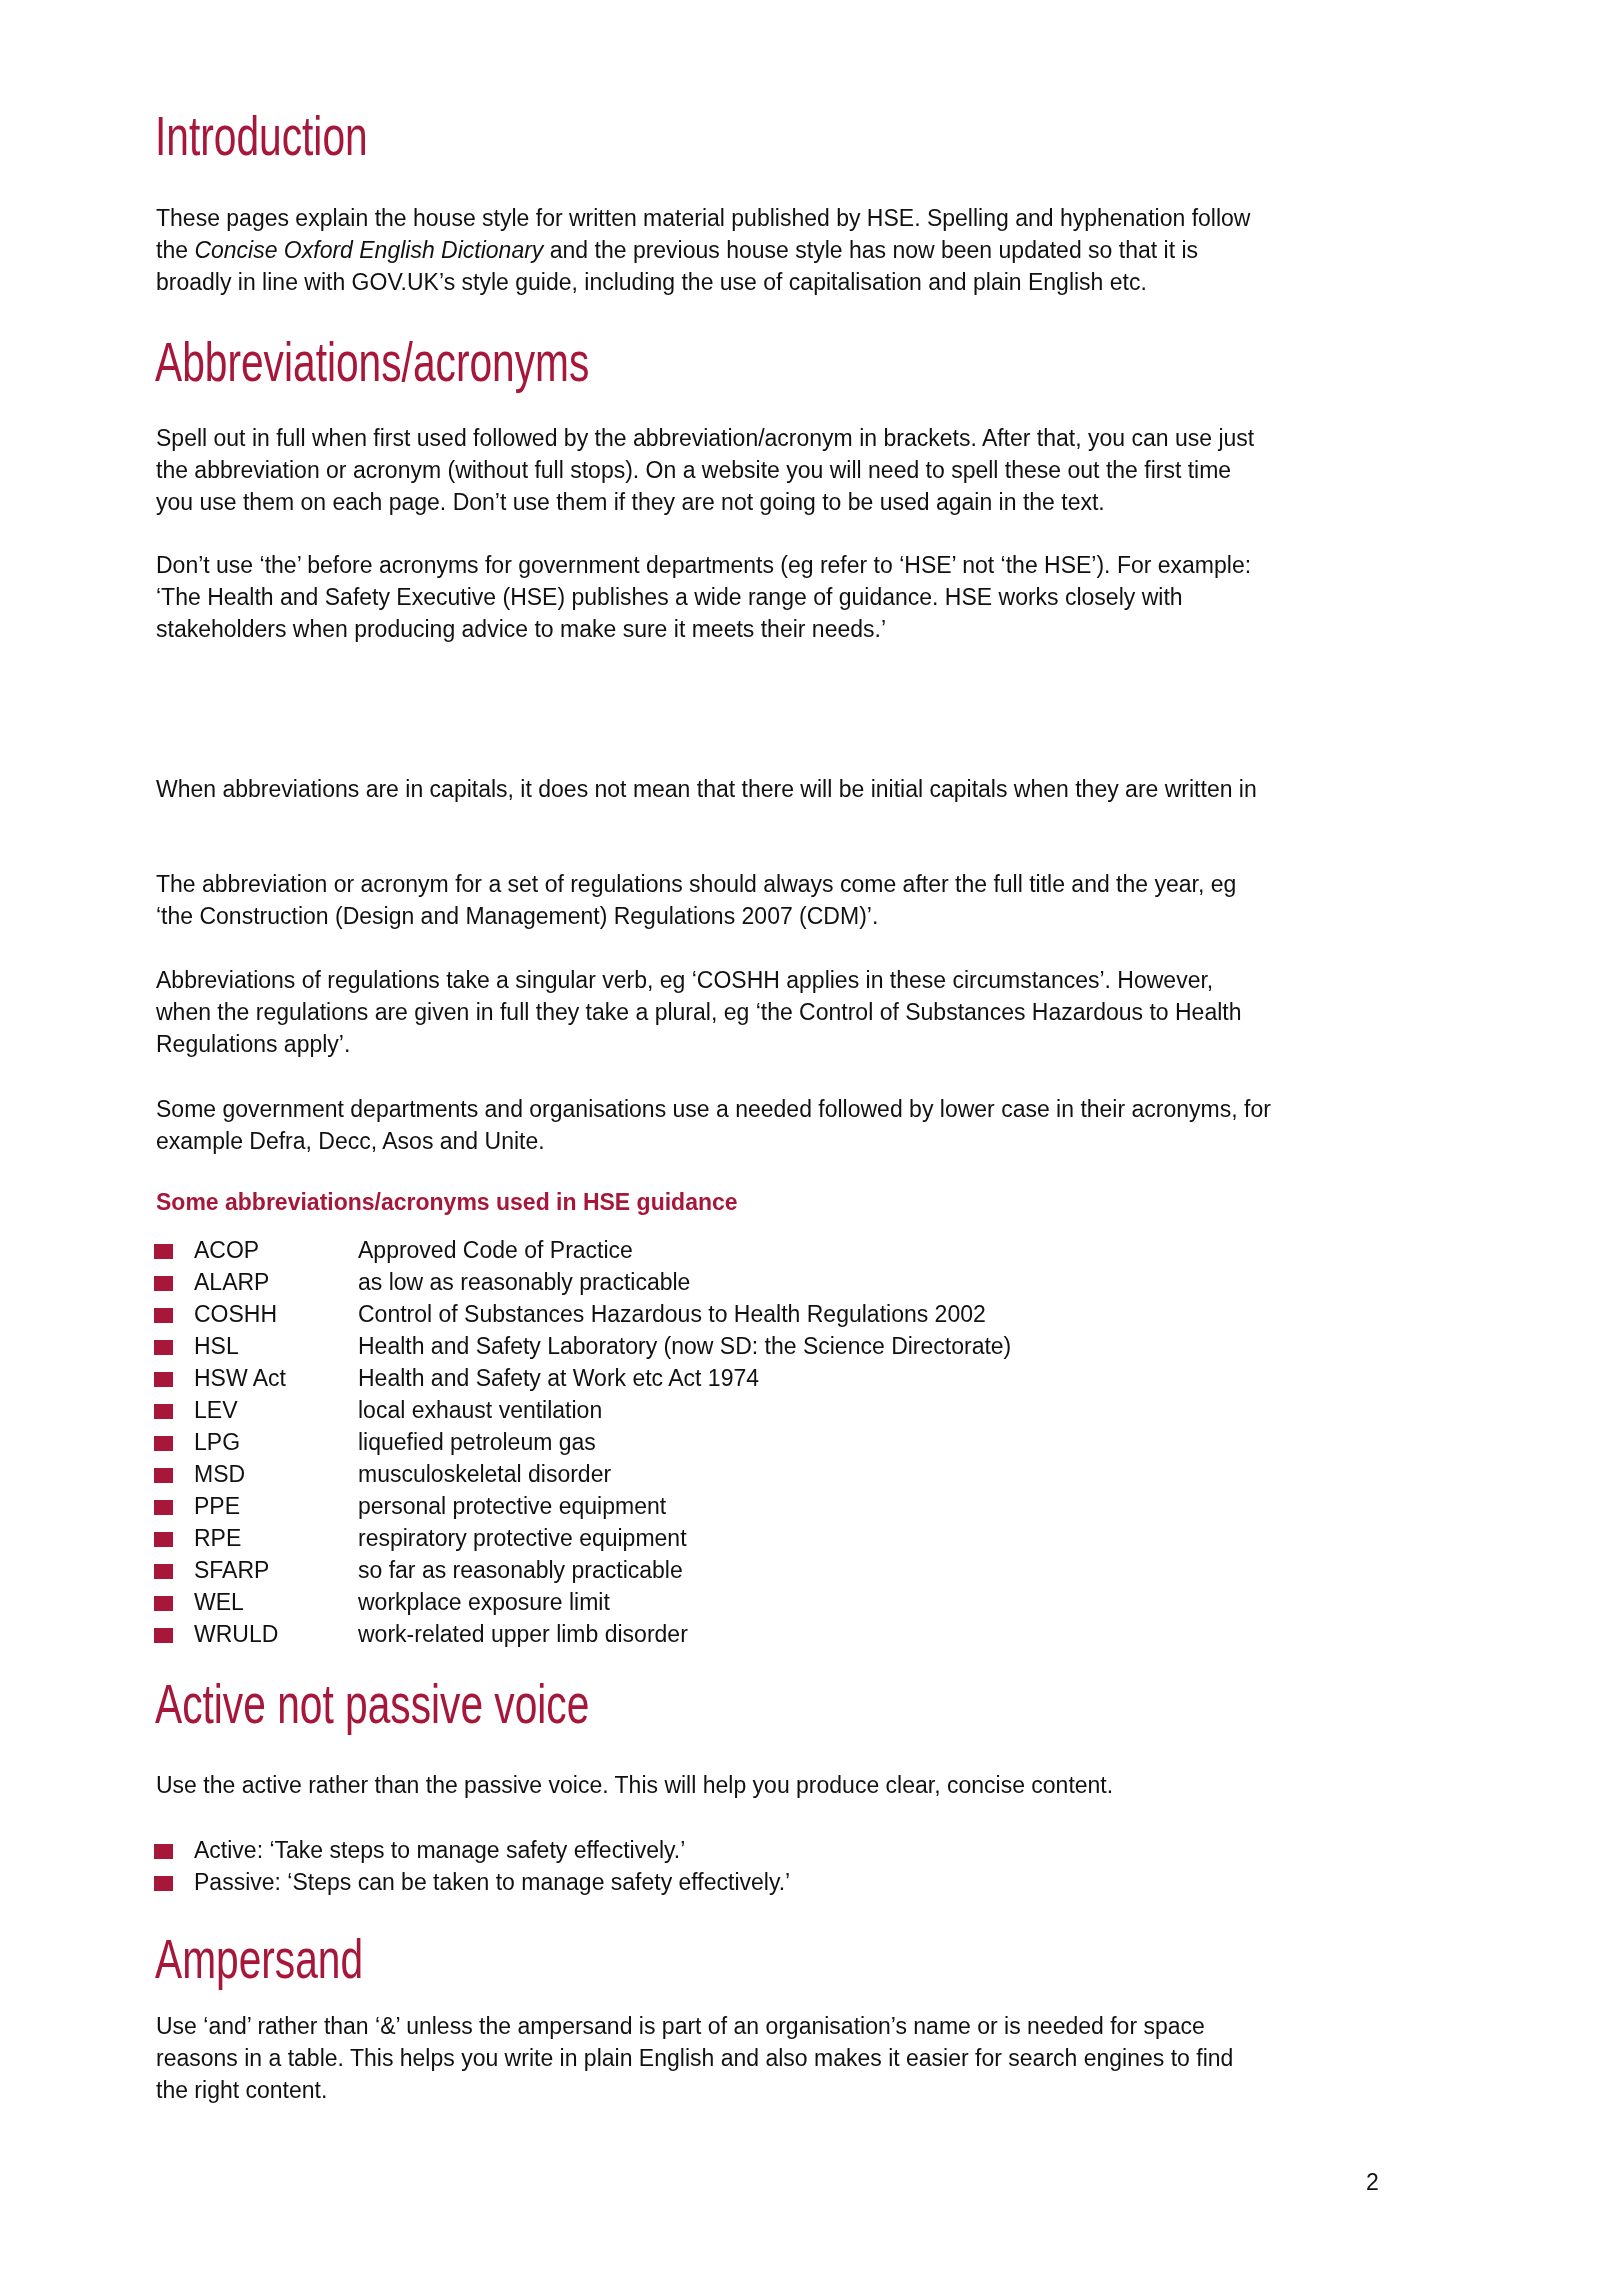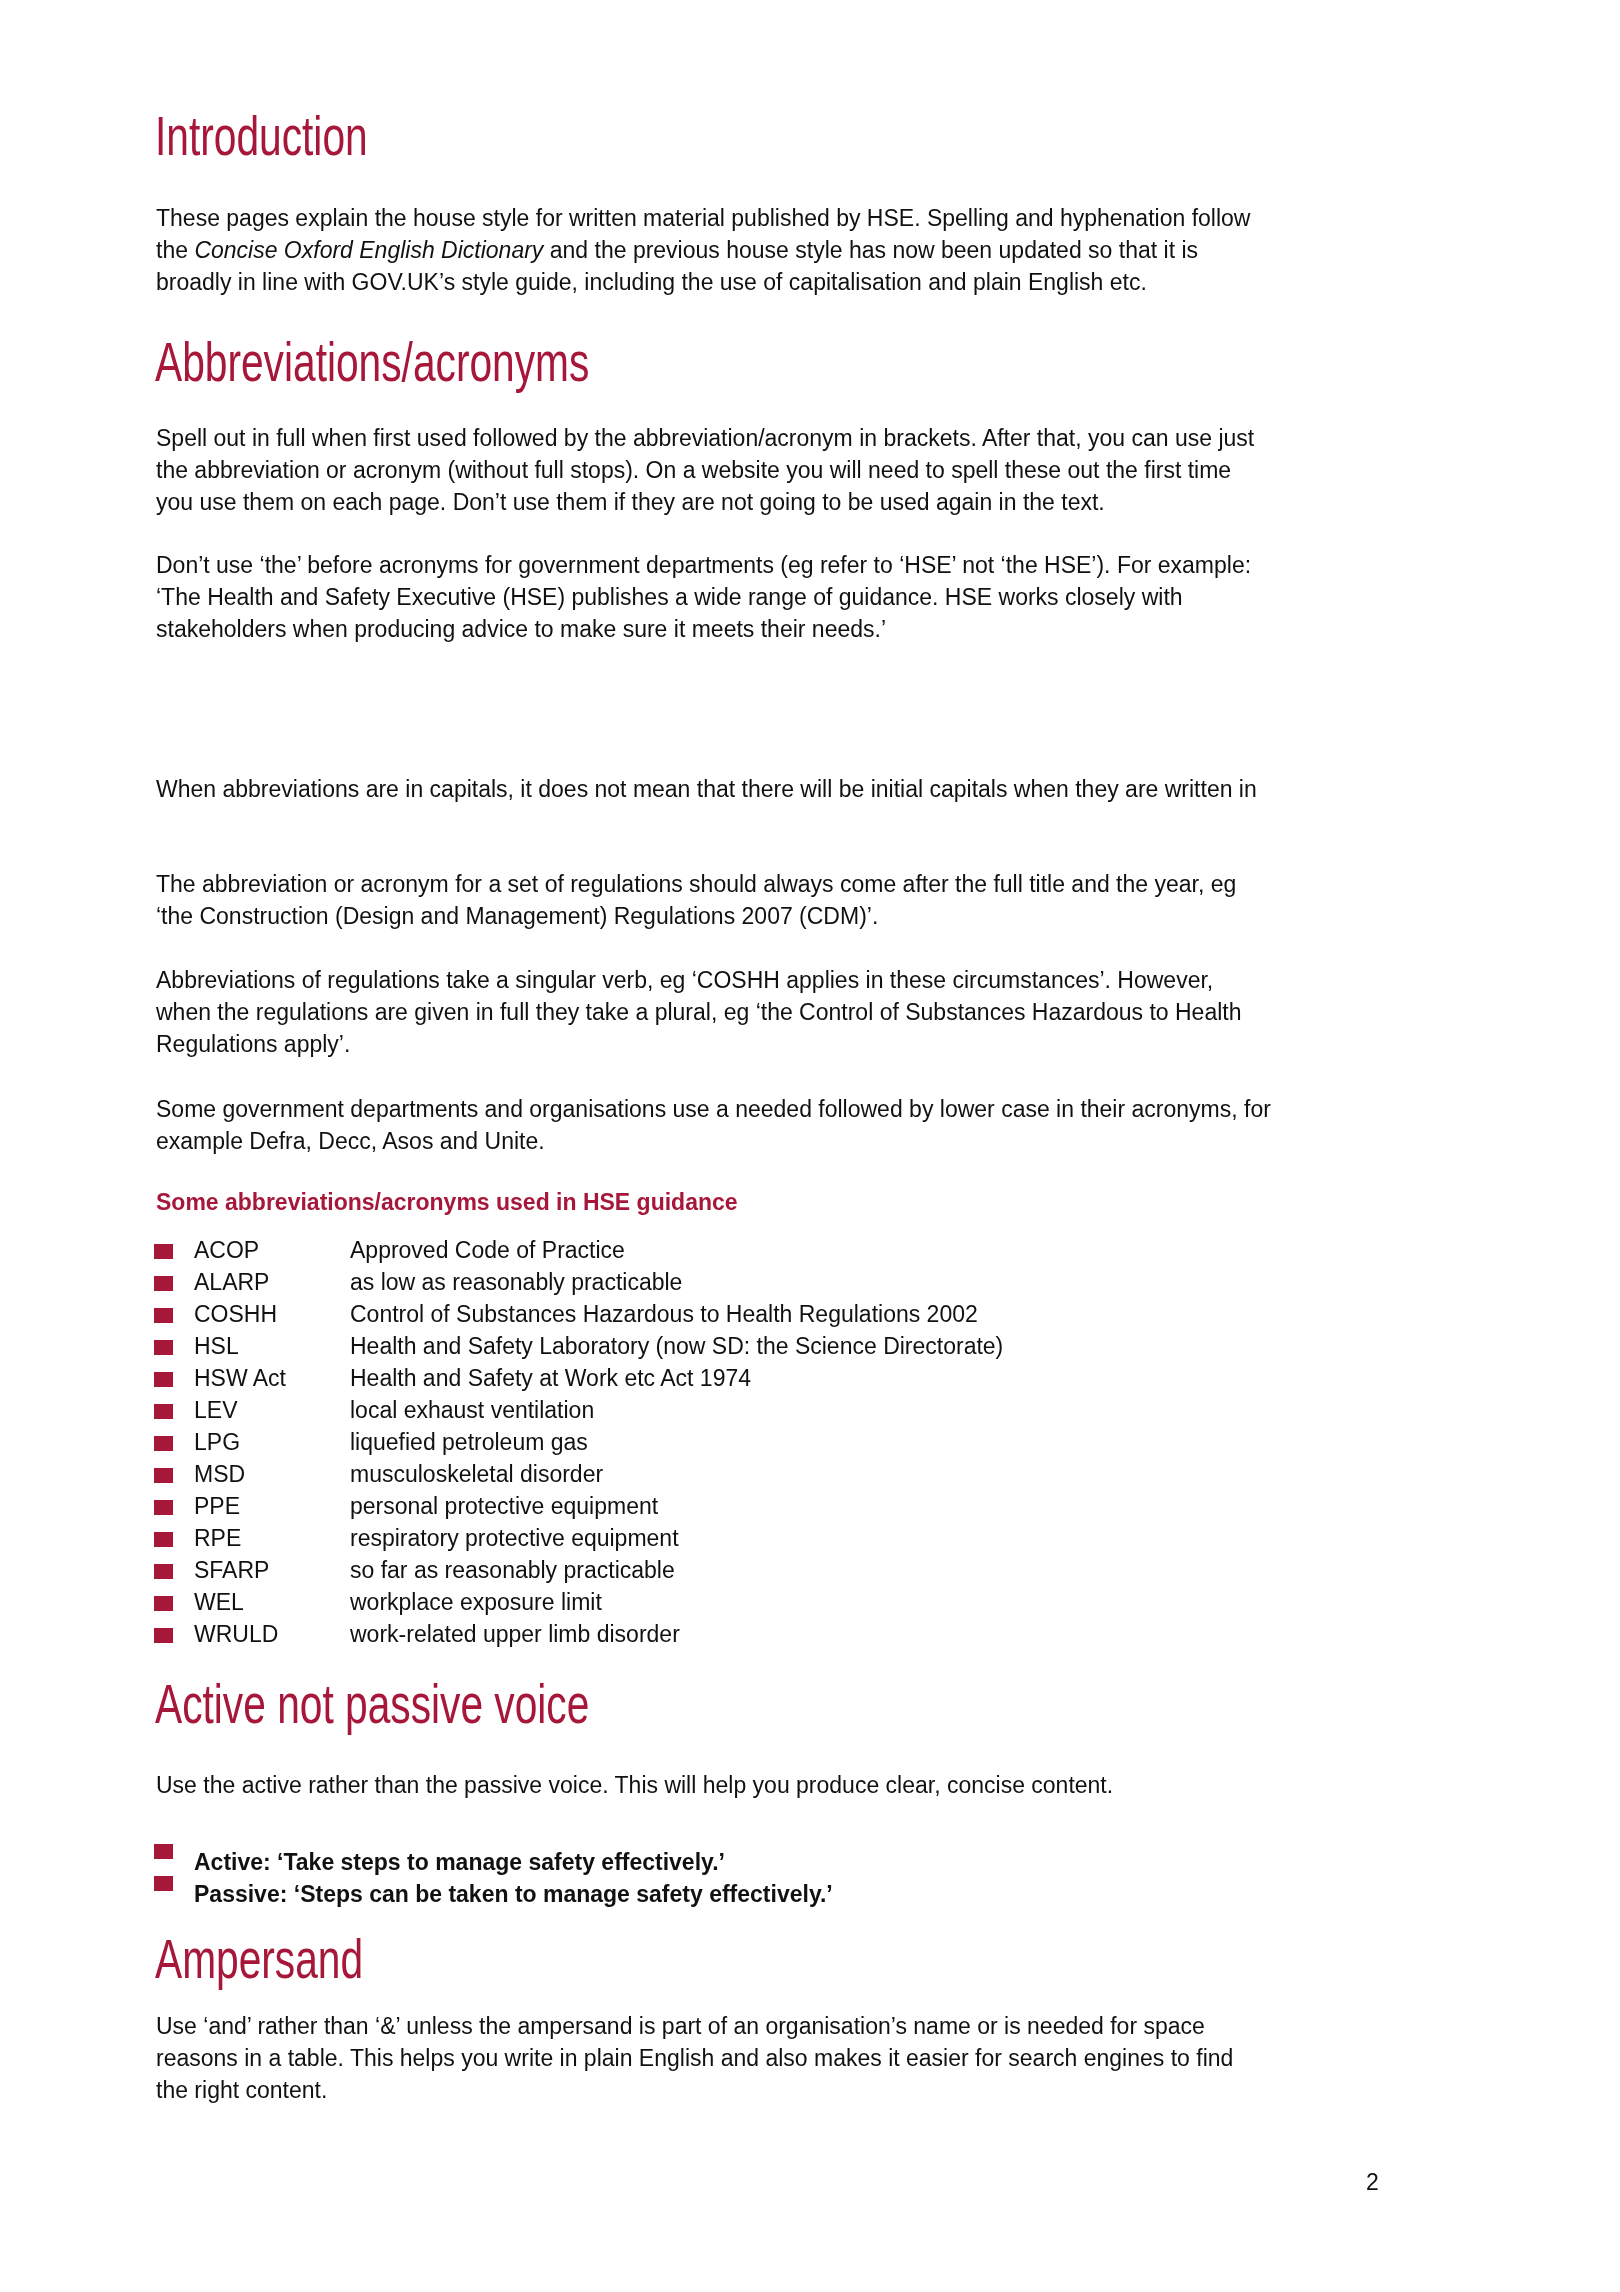--- a/index.html
+++ b/index.html
@@ -26,23 +26,23 @@
   .abbr-list { position: absolute; left: 154px; margin: 0; padding: 0; list-style: none; }
   .abbr-item {
     position: relative; height: 32px;
     font-family: "Liberation Sans", sans-serif; font-size: 23px; line-height: 32px; color: #111;
     white-space: nowrap;
   }
   .bullet {
     position: absolute; left: 0; top: 9.8px; width: 18.6px; height: 15.7px; background: #A6173A;
   }
   .abbr { position: absolute; left: 40px; top: 0; }
-  .desc { position: absolute; left: 196px; top: 0; }
+  .desc { position: absolute; left: 204px; top: 0; }
   .blist { position: absolute; left: 154px; margin: 0; padding: 0; list-style: none; }
-  .blist .abbr-item .txt { position: absolute; left: 40px; top: 12px; font-weight: bold; }
+  .blist .abbr-item .txt { position: absolute; left: 40px; top: 0; }
   .pagenum {
     position: absolute; left: 1366px; font-family: "Liberation Sans", sans-serif;
     font-size: 23px; line-height: 31px; color: #111;
   }
 </style>
 </head>
 <body>
 
 <div class="page">
 

